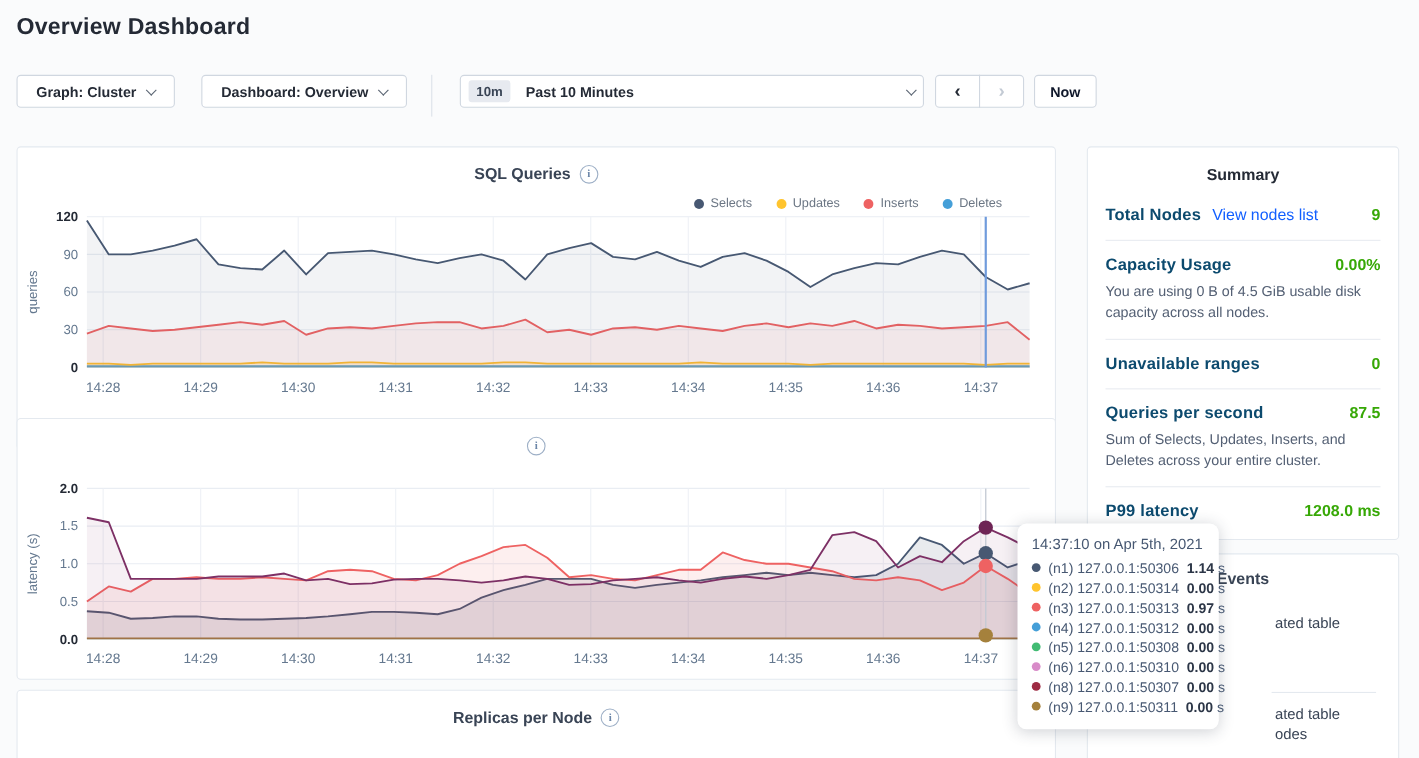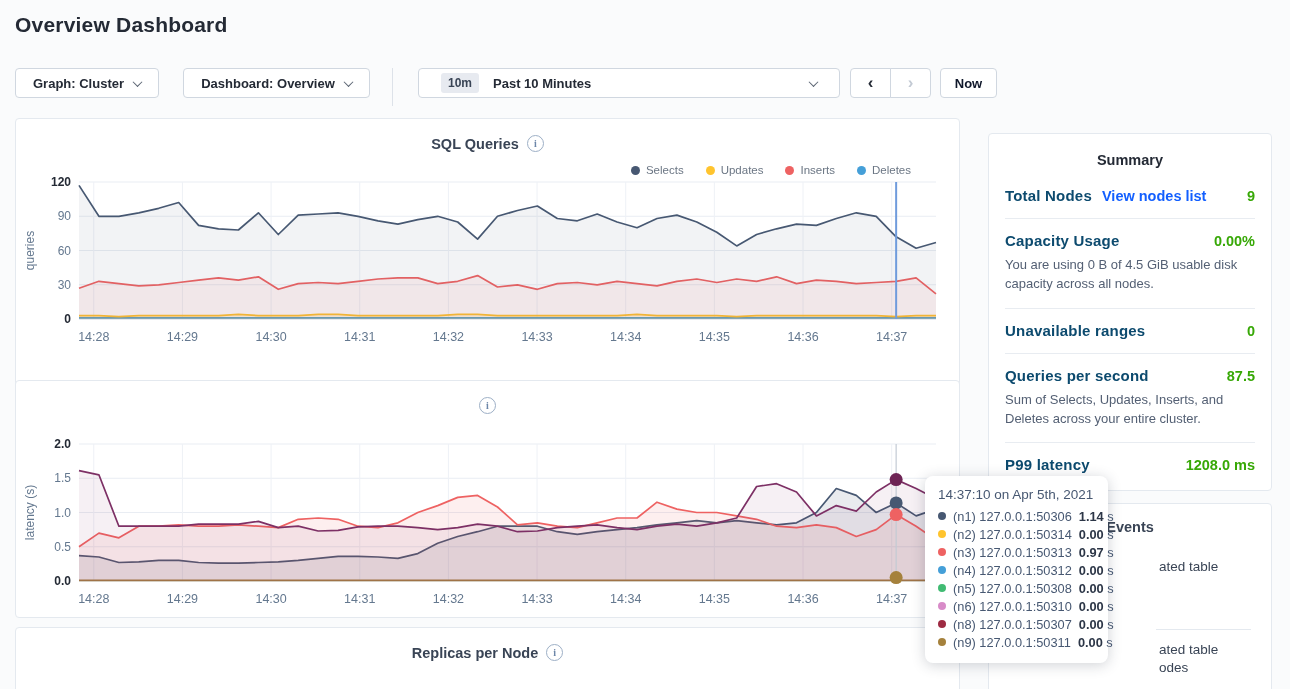--- a/index.html
+++ b/index.html
@@ -10,31 +10,31 @@
   .page-title { position:absolute; left:15px; top:13px; font-size:21px; font-weight:700; color:#242a35; letter-spacing:.2px; }
 
   
   .btn { position:absolute; top:68px; height:30px; background:#fff; border:1px solid #d0d7e0; border-radius:4px;
          display:flex; align-items:center; justify-content:center; font-size:13px; font-weight:700; color:#242a35; cursor:pointer; }
   .dd-chevron { margin-left:10px; width:7px; height:7px; border-right:1.6px solid #5a6472; border-bottom:1.6px solid #5a6472;
                 transform:rotate(45deg) translate(-1px,-1px); }
   #dd-graph { left:15px; width:144px; }
   #dd-dashboard { left:183px; width:187px; }
   .ctrl-divider { position:absolute; left:392px; top:68px; width:1px; height:38px; background:#dde2e9; }
-  #time-picker { left:418px; width:422px; justify-content:flex-start; padding:0 22px; }
+  #time-picker { left:418px; width:422px; justify-content:flex-start; padding:0 7px; }
   .time-badge { background:#e7eaf0; border-radius:3px; font-size:12px; font-weight:700; color:#394455; padding:3px 7px; margin-right:14px; }
   #time-picker .dd-chevron { margin-left:auto; }
   #btn-prev { left:850px; width:41px; border-radius:4px 0 0 4px; font-size:17px; }
   #btn-next { left:890px; width:41px; border-radius:0 4px 4px 0; font-size:17px; color:#c3cad4; cursor:default; }
   #btn-now { left:940px; width:57px; color:#0f172a; cursor:default; }
   .chev { font-weight:700; }
 
   
   .card { position:absolute; background:#fff; border:1px solid #e4e9ef; border-radius:4px; }
-  #card-sql { left:15px; top:118px; width:945px; height:276px; }
+  #card-sql { left:15px; top:133px; width:945px; height:276px; }
   #card-latency { left:15px; top:380px; width:945px; height:238px; }
   #card-replicas { left:15px; top:627px; width:945px; height:90px; }
   #card-summary { left:988px; top:133px; width:284px; height:358px; }
   #card-events { left:988px; top:503px; width:284px; height:220px; }
 
   .chart-title-row { position:absolute; top:16px; left:0; right:0; display:flex; align-items:center; justify-content:center; gap:8px; }
   .chart-title { font-size:14.5px; font-weight:700; color:#394455; }
   .info-icon { width:17px; height:17px; border:1px solid #9dafc6; border-radius:50%; color:#6c86a8; font-size:10px;
                display:inline-flex; align-items:center; justify-content:center; font-weight:700; font-family:"Liberation Serif",serif; }
 
@@ -44,21 +44,21 @@
 
   .chart-svg { position:absolute; left:0; top:44px; }
 
   
   .summary-title { text-align:center; font-size:14.5px; font-weight:700; color:#242a35; padding:18px 0 6px; }
   .summary-rows { padding:0 16px; }
   .summary-row { padding:13px 0 14px; border-bottom:1px solid #e8ecf1; }
   .summary-row:last-child { border-bottom:none; }
   .summary-row-top { display:flex; align-items:baseline; }
   .summary-label { font-size:15px; font-weight:700; color:#0c4a6e; letter-spacing:.2px; }
-  .summary-link { font-size:14.5px; font-weight:700; color:#125fff; margin-left:10px; cursor:pointer; }
+  .summary-link { font-size:14.5px; font-weight:400; color:#125fff; margin-left:10px; cursor:pointer; }
   .summary-value { margin-left:auto; font-size:14.5px; font-weight:700; color:#37a806; }
   .summary-note { font-size:13px; color:#546074; line-height:1.45; margin-top:7px; }
 
   
   .events-title { text-align:center; font-size:14.5px; font-weight:700; color:#242a35; padding-top:15px; color:#394455; }
   .event-frag { position:absolute; font-size:13.5px; color:#394455; }
   .event-divider { position:absolute; left:167px; top:125px; width:95px; height:1px; background:#e4e9ef; }
 
   
   #latency-tooltip { position:absolute; left:925px; top:476px; width:183px; z-index:10; background:#fff; border-radius:8px;

